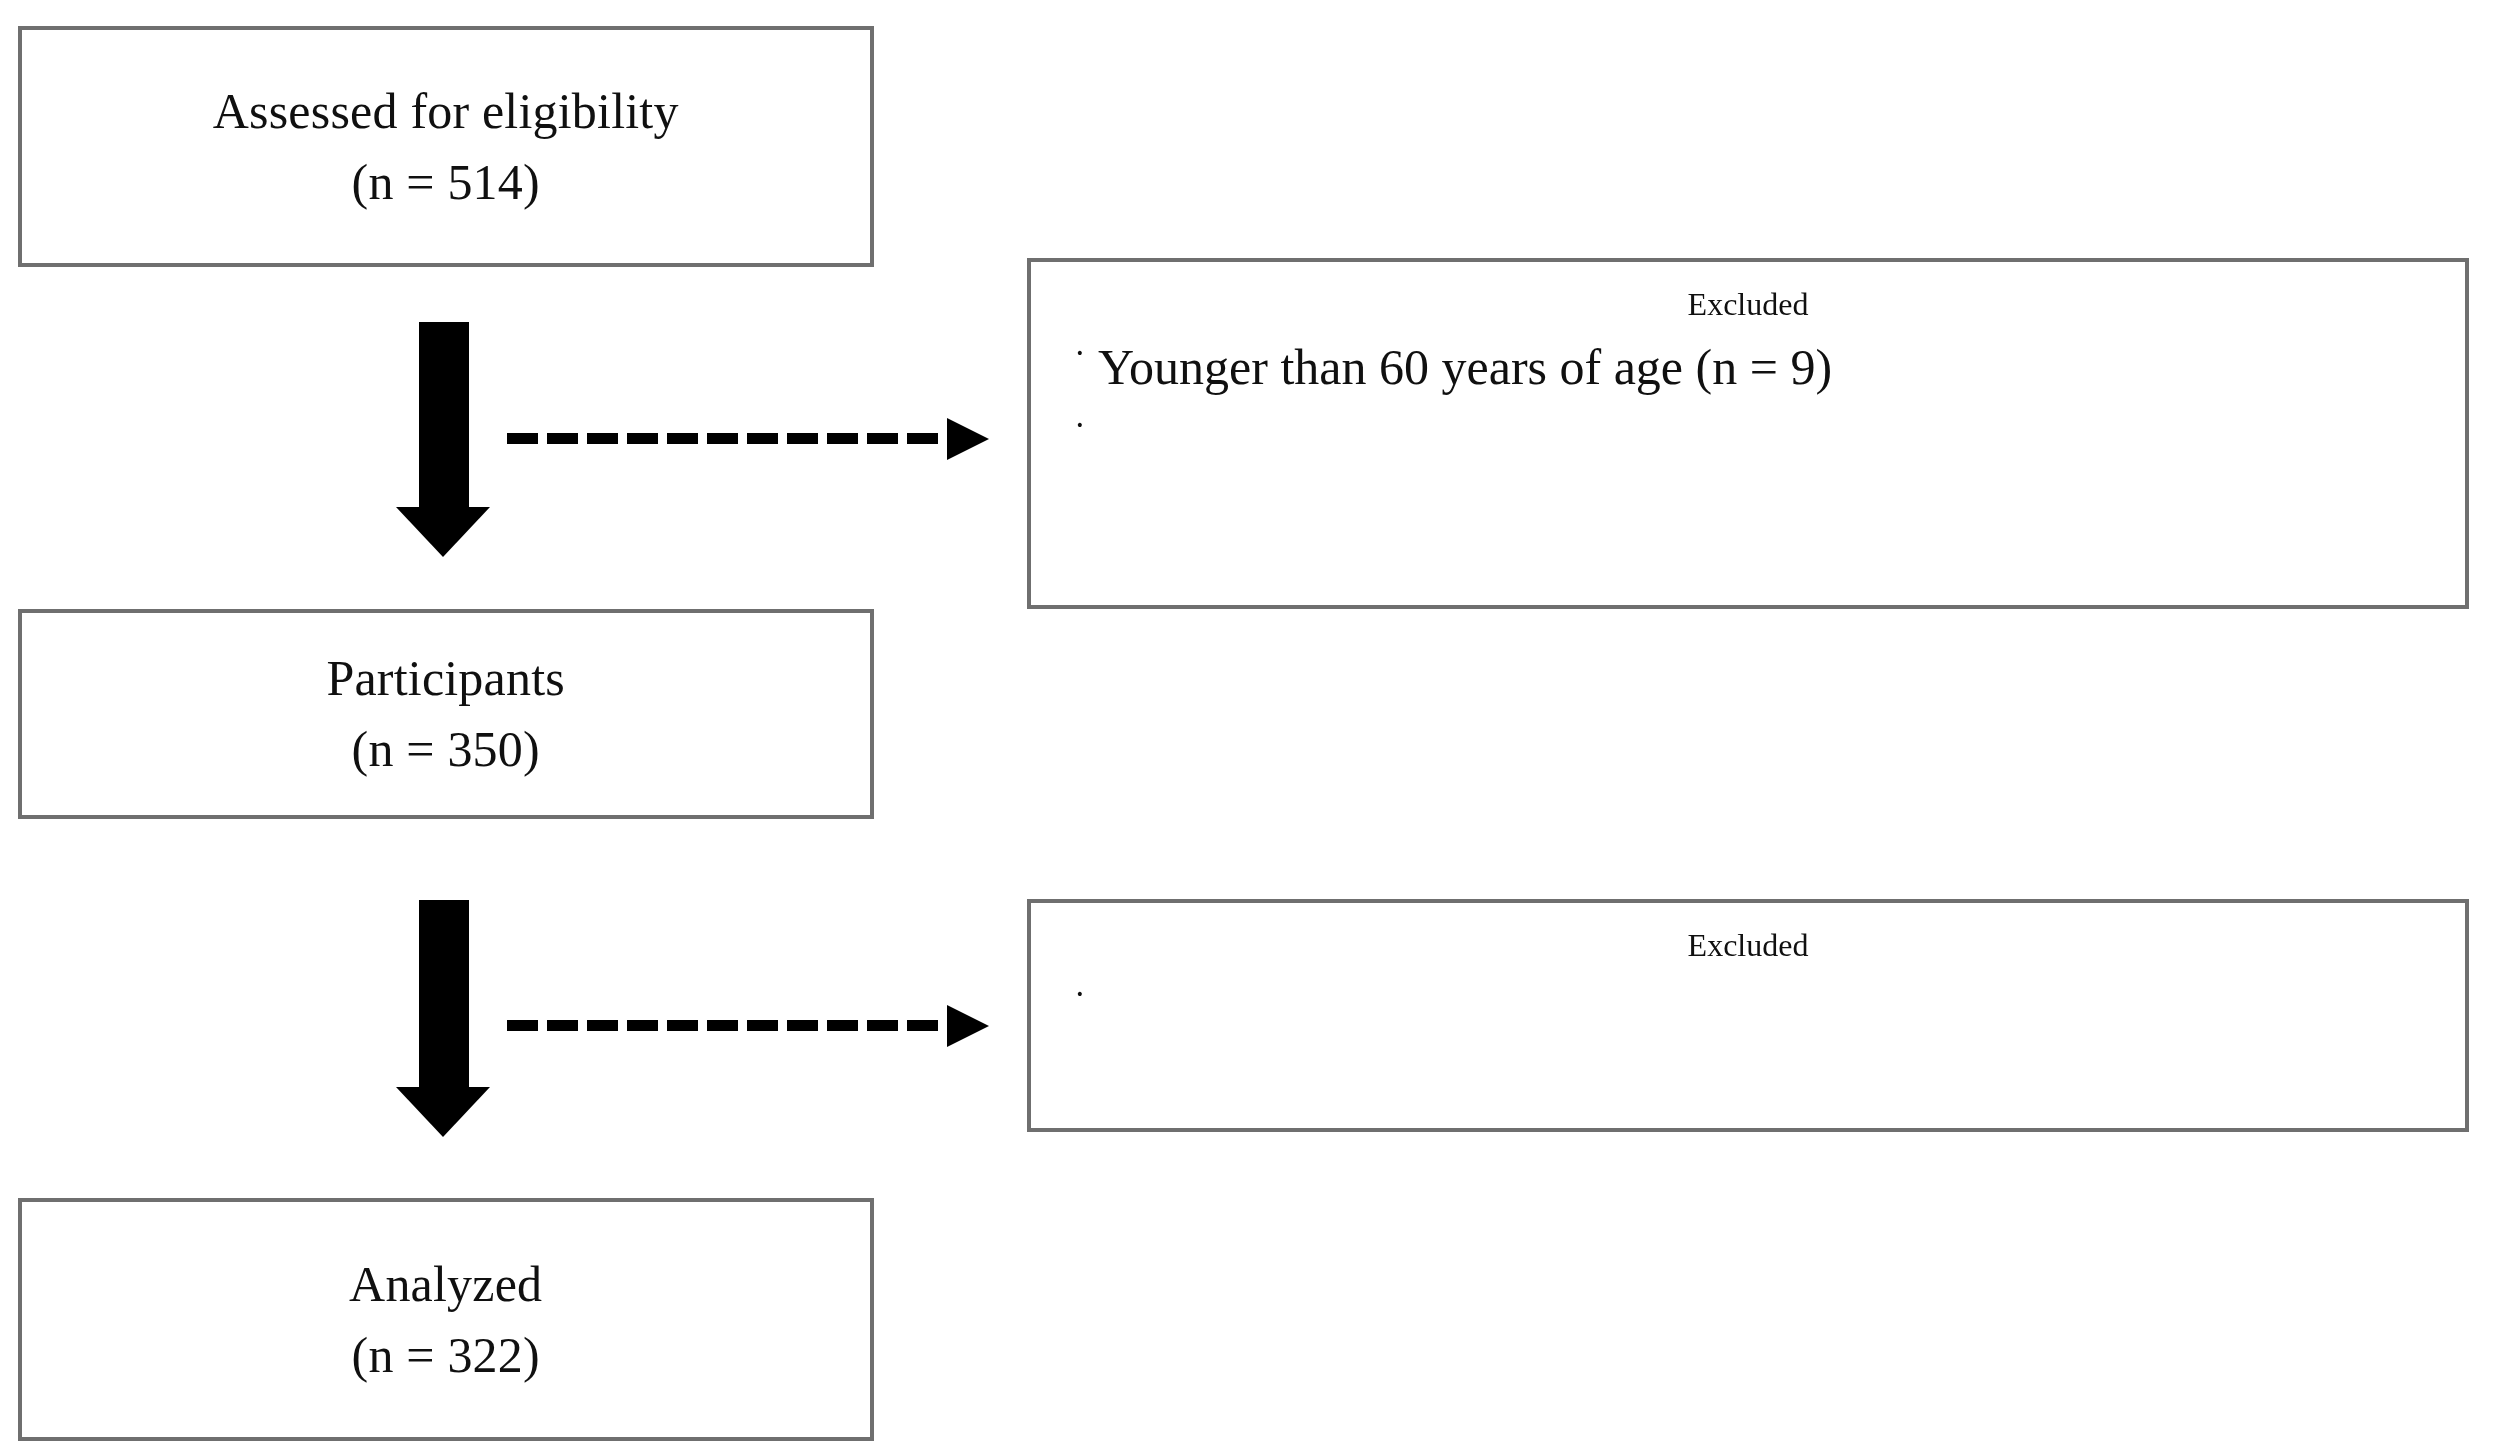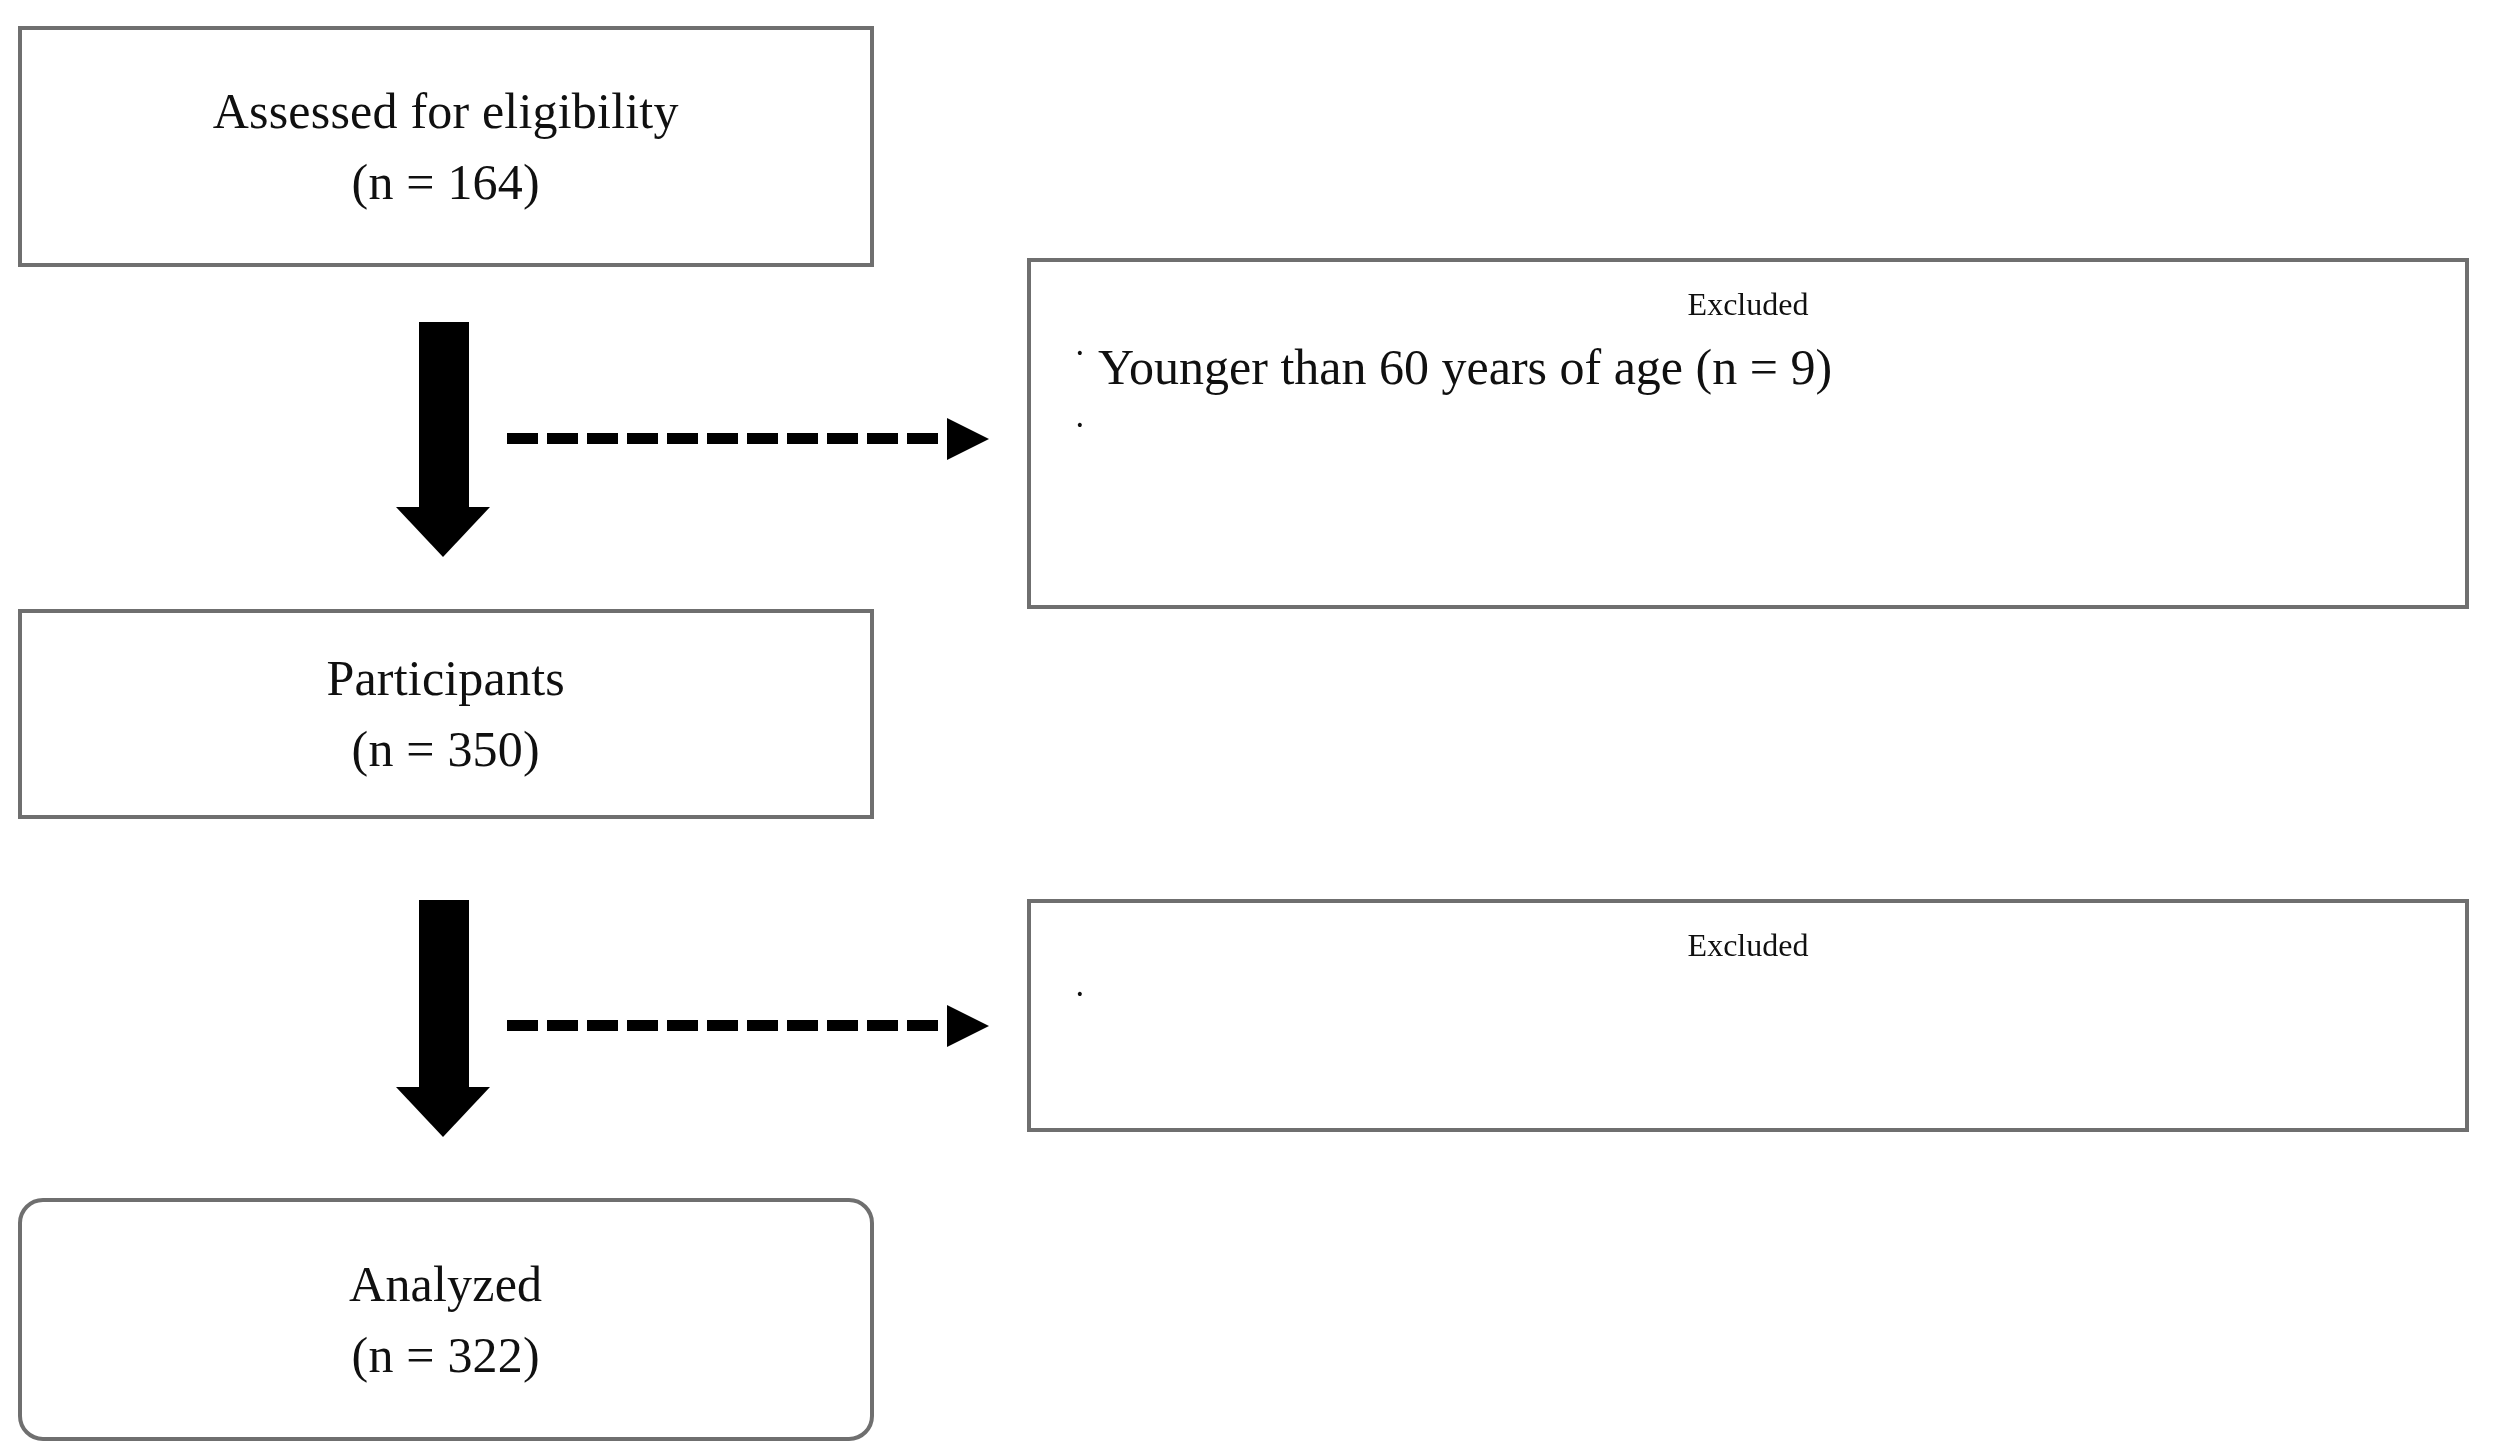--- a/index.html
+++ b/index.html
@@ -41,21 +41,21 @@
   #box-assessed {
     left: 17.7px;  top: 26px;
     width: 856px; height: 241px;
   }
   #box-participants {
     left: 17.7px;  top: 609px;
     width: 856px; height: 210px;
   }
   #box-analyzed {
     left: 17.7px;  top: 1198px;
-    width: 856px; height: 243px; border-radius: 25px;
+    width: 856px; height: 243px;
   }
 
   
   #box-excluded-1 {
     left: 1027px; top: 258px;
     width: 1442px; height: 351px;
     justify-content: flex-start;
     align-items: stretch;
     padding: 21px 0 0 0;
   }
@@ -142,21 +142,21 @@
   #arrow-dashed-2 .dashes { width: 440px; }
   #arrow-dashed-2 .head   { left: 440px; }
 </style>
 </head>
 <body>
 
 <div id="canvas">
 
   <div class="flow-box" id="box-assessed">
     <div class="line">Assessed for eligibility</div>
-    <div class="line">(n = 164)</div>
+    <div class="line">(n = 514)</div>
   </div>
 
   <div class="down-arrow" id="arrow-down-1">
     <div class="shaft"></div>
     <div class="head"></div>
   </div>
 
   <div class="dashed-arrow" id="arrow-dashed-1">
     <div class="dashes"></div>
     <div class="head"></div>

